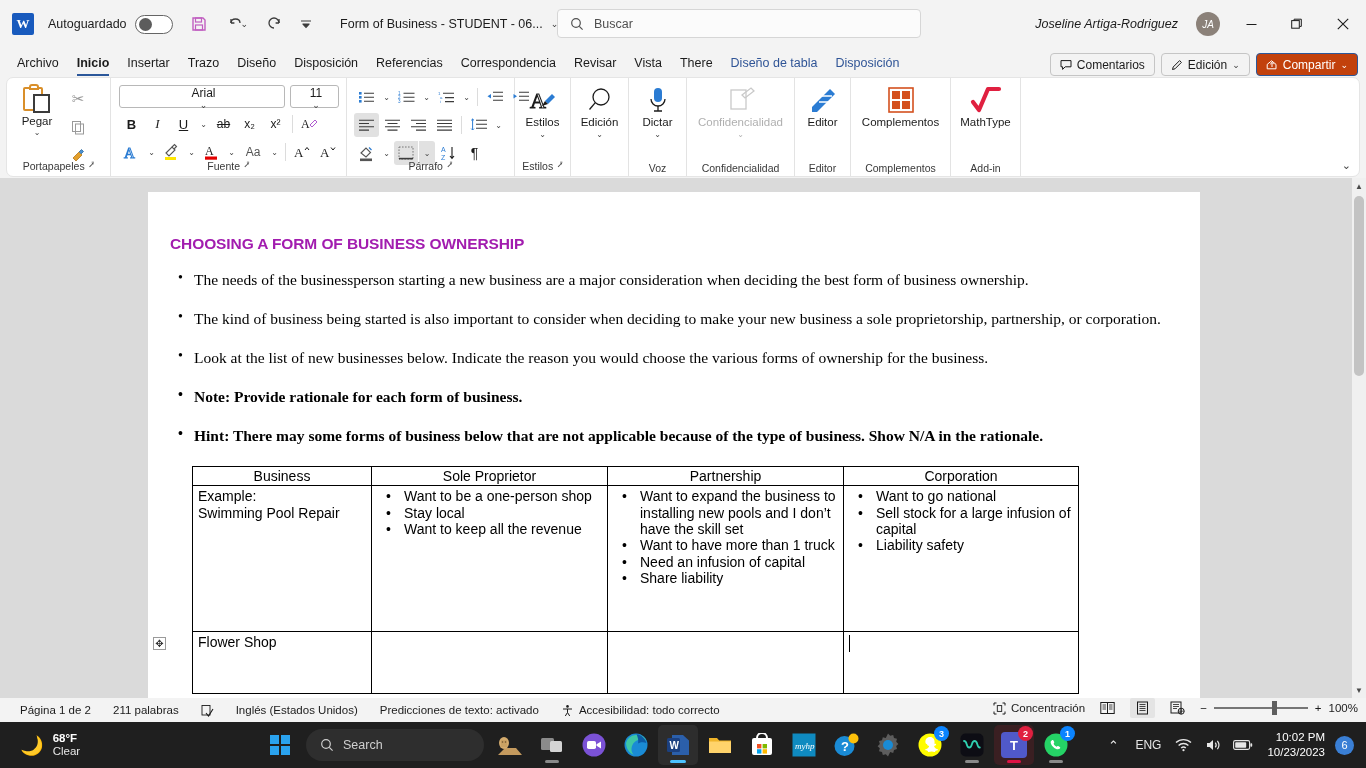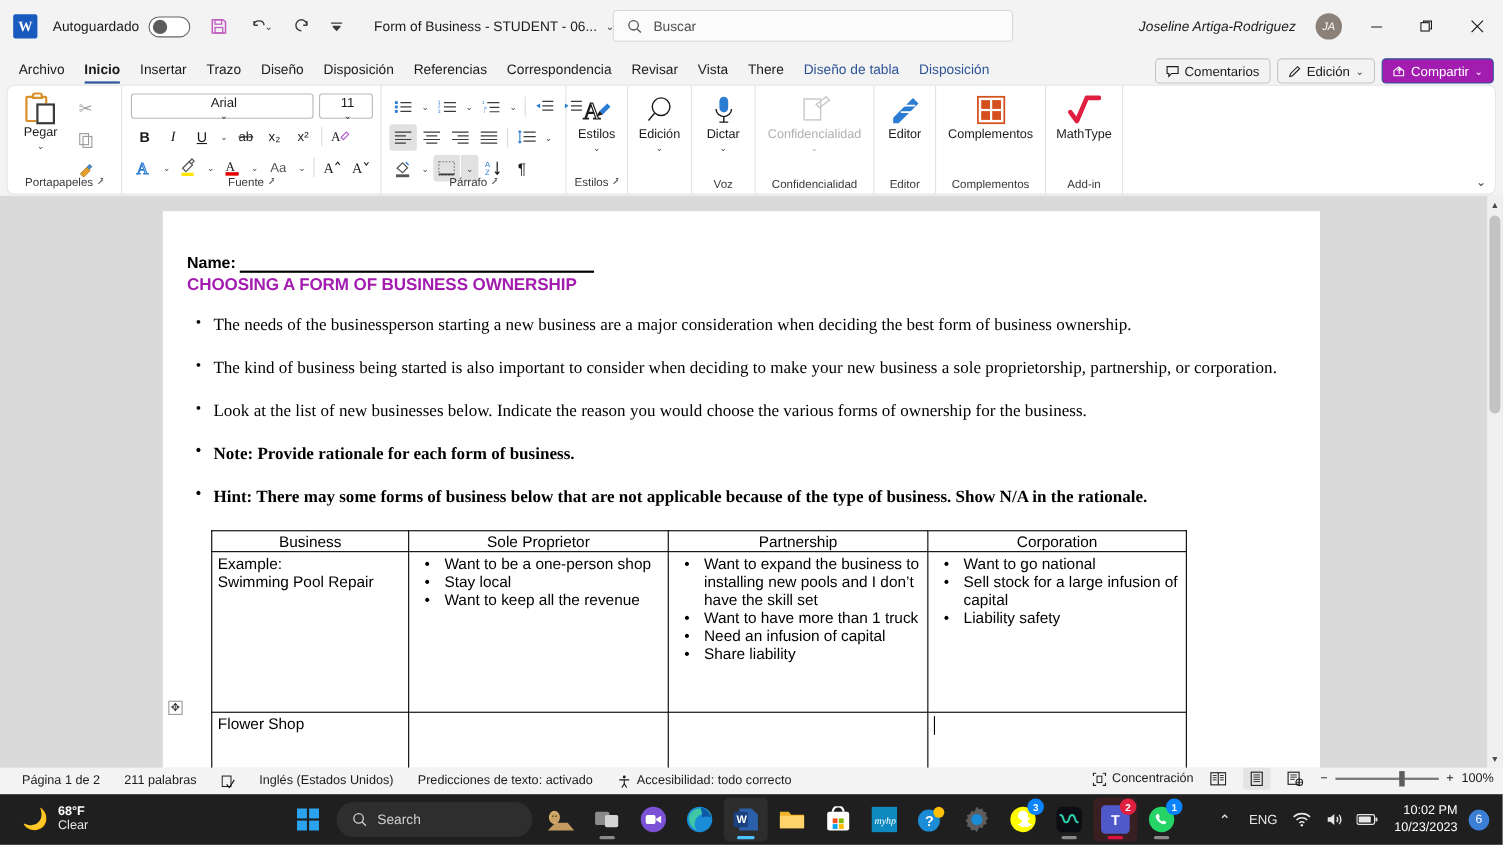--- a/index.html
+++ b/index.html
@@ -91,21 +91,21 @@
   .tabs-right {
     position: absolute; right: 8px; bottom: 1px;
     display: flex; align-items: center; gap: 6px;
   }
   .pillbtn {
     height: 23px; border: 1px solid #c5c5c5; border-radius: 4px;
     background: #f3f3f3; font-size: 12px; color: #1b1b1b;
     display: flex; align-items: center; gap: 5px; padding: 0 9px;
   }
   .pillbtn.blue {
-    background: #a21caf; color: #fff; border-color: #2b579a;
+    background: #c2410c; color: #fff; border-color: #2b579a;
   }
 
   
   .ribbon {
     height: 100px; margin: 0 6px;
     background: #fff; border-radius: 7px;
     border: 1px solid #e5e5e5;
     display: flex; position: relative;
   }
   .rgroup {
@@ -775,24 +775,20 @@
         <span>Add-in</span>
       </div>
   </div>
 
   <div class="ribbon-collapse">⌄</div>
 </div>
 
 <div class="docarea">
   <div class="page">
     <div class="paper">
-      <div class="nameline">
-        <span>Name:</span>
-        <span class="blank"></span>
-      </div>
       <div class="doctitle">CHOOSING A FORM OF BUSINESS OWNERSHIP</div>
 
       <ul class="doclist">
         <li>The needs of the businessperson starting a new business are a major consideration when deciding the best form of business ownership.</li>
         <li>The kind of business being started is also important to consider when deciding to make your new business a sole proprietorship, partnership, or corporation.</li>
         <li>Look at the list of new businesses below. Indicate the reason you would choose the various forms of ownership for the business.</li>
         <li class="bold">Note:  Provide rationale for each form of business.</li>
         <li class="bold">Hint:  There may some forms of business below that are not applicable because of the type of business.  Show N/A in the rationale.</li>
       </ul>
 

